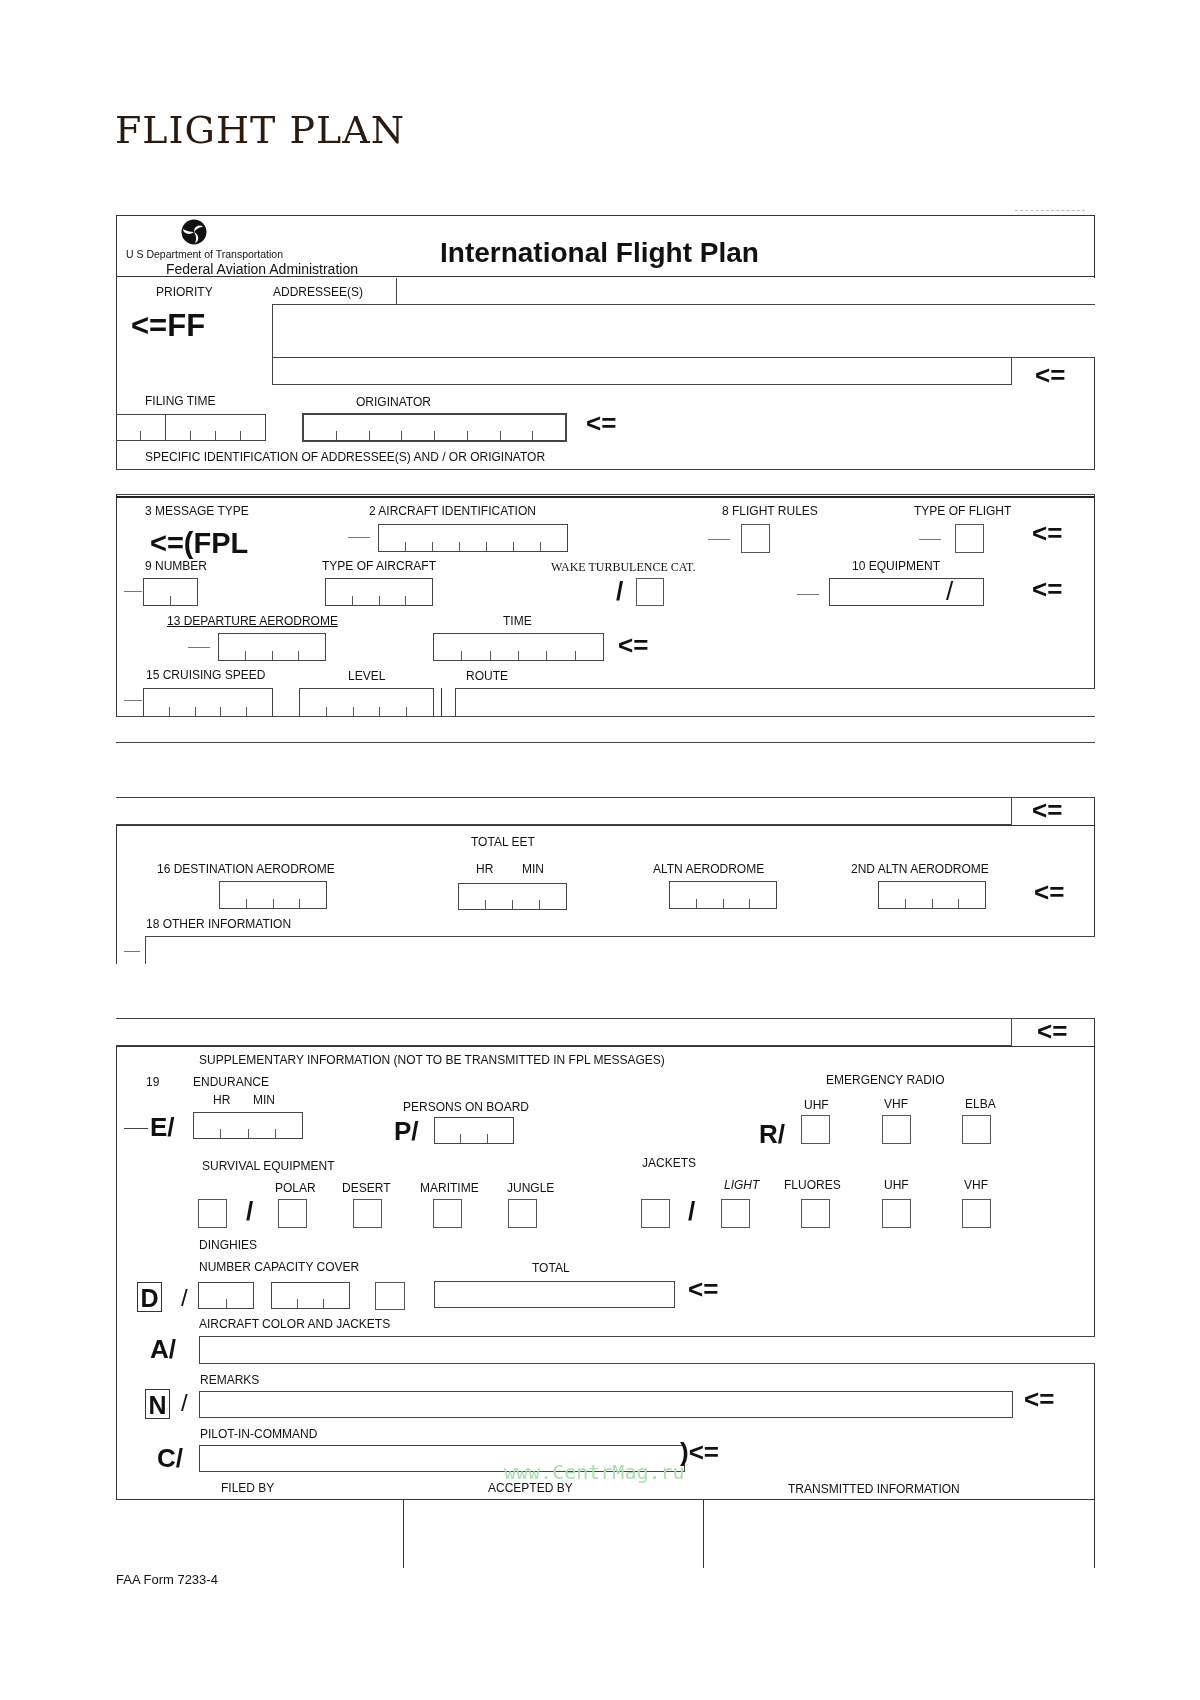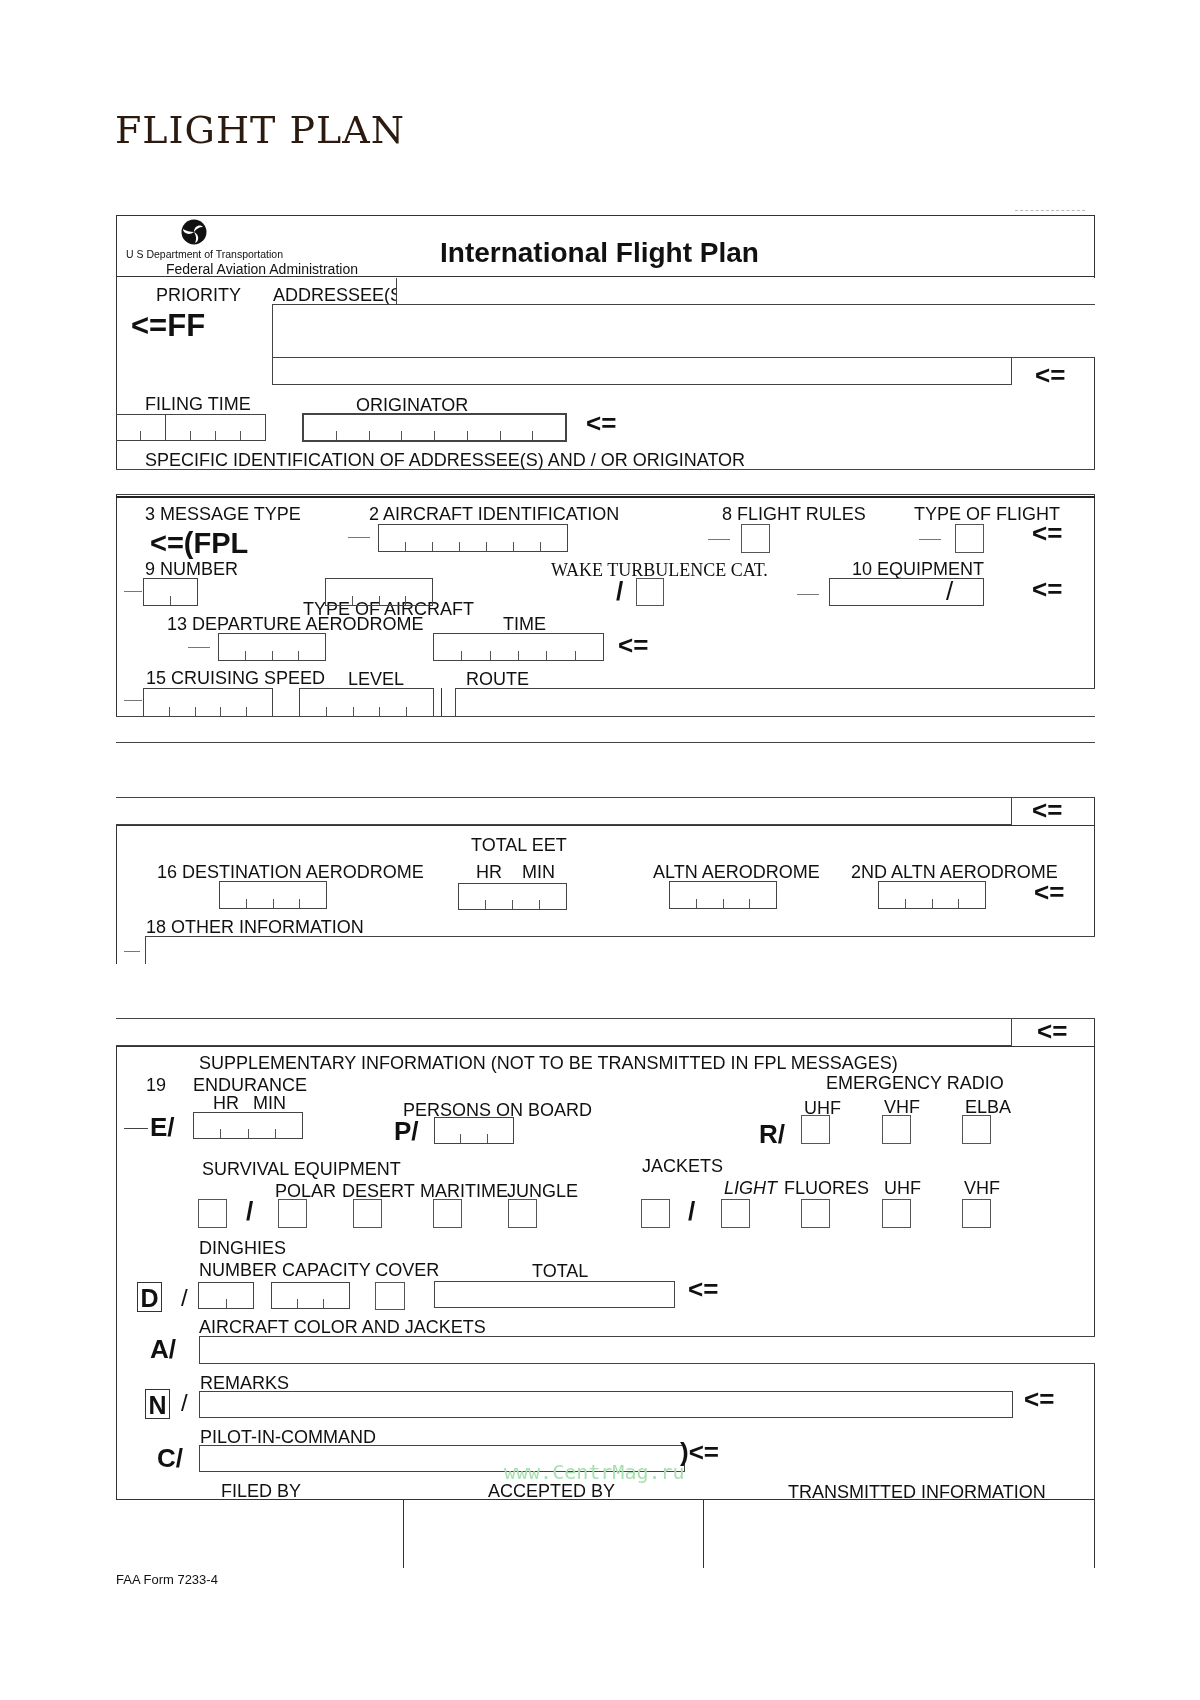--- a/index.html
+++ b/index.html
@@ -1,19 +1,19 @@
 <!DOCTYPE html>
 <html><head>
 <meta charset="utf-8">
 <style>
   html,body{margin:0;padding:0;background:#fff;}
   body{width:1200px;height:1700px;position:relative;overflow:hidden;font-family:"Liberation Sans",sans-serif;color:#111;}
   .abs{position:absolute;}
   .doc-title{font-family:"DejaVu Serif","Liberation Serif",serif;font-size:38px;color:#2a1a10;letter-spacing:1px;}
-  .lbl{position:absolute;font-size:18px;white-space:nowrap;color:#111;}
+  .lbl{position:absolute;font-size:12px;white-space:nowrap;color:#111;}
   .big{position:absolute;font-size:27px;font-weight:bold;white-space:nowrap;}
   .arrow{position:absolute;font-size:26px;font-weight:bold;white-space:nowrap;}
   .hl{position:absolute;height:0;border-top:1.5px solid #333;}
   .vl{position:absolute;width:0;border-left:1.5px solid #333;}
   .box{position:absolute;border:1.5px solid #444;box-sizing:border-box;background:#fff;}
   .cells{position:absolute;border:1.5px solid #444;border-top:1.5px solid #444;box-sizing:border-box;display:flex;}
   .cells span{flex:1;border-right:1px solid #555;height:35%;align-self:flex-end;}
   .cells span:last-child{border-right:none;}
   .dash{position:absolute;height:0;width:22px;border-top:1.5px solid #777;}
   .chk{position:absolute;width:29px;height:29px;border:1.5px solid #555;box-sizing:border-box;background:#fff;}
@@ -96,37 +96,37 @@
 <div class="dash" style="left:919px;top:539px;"></div>
 <div class="chk" style="left:955px;top:524px;"></div>
 <div class="arrow" style="left:1032px;top:518px;">&lt;=</div>
 
 <div class="lbl" style="left:145px;top:559px;">9 NUMBER</div>
 <div class="dash" style="left:124px;top:591px;width:18px;"></div>
 <div class="cells" style="left:143px;top:578px;width:55px;height:28px;">
     <span></span>
     <span></span>
   </div>
-<div class="lbl" style="left:303px;top:559px;margin-top:40px;">TYPE OF AIRCRAFT</div>
+<div class="lbl" style="left:322px;top:559px;">TYPE OF AIRCRAFT</div>
 <div class="cells" style="left:325px;top:578px;width:108px;height:28px;">
     <span></span>
     <span></span>
     <span></span>
     <span></span>
   </div>
 <div class="lbl" style="left:551px;top:560px;font-family:Liberation Serif, serif;">WAKE TURBULENCE CAT.</div>
 <div class="big" style="left:616px;top:576px;font-size:26px;">/</div>
 <div class="chk" style="left:636px;top:578px;width:28px;height:28px;"></div>
 <div class="lbl" style="left:852px;top:559px;">10 EQUIPMENT</div>
 <div class="dash" style="left:797px;top:594px;"></div>
 <div class="box" style="left:829px;top:578px;width:155px;height:28px;"></div>
 <div class="big" style="left:946px;top:576px;font-size:26px;font-weight:normal;">/</div>
 <div class="arrow" style="left:1032px;top:574px;">&lt;=</div>
 
-<div class="lbl" style="left:167px;top:614px;">13 DEPARTURE AERODROME</div>
+<div class="lbl" style="left:167px;top:614px;text-decoration:underline;">13 DEPARTURE AERODROME</div>
 <div class="dash" style="left:188px;top:647px;"></div>
 <div class="cells" style="left:218px;top:633px;width:108px;height:28px;">
     <span></span>
     <span></span>
     <span></span>
     <span></span>
   </div>
 <div class="lbl" style="left:503px;top:614px;">TIME</div>
 <div class="cells" style="left:433px;top:633px;width:171px;height:28px;">
     <span></span>

